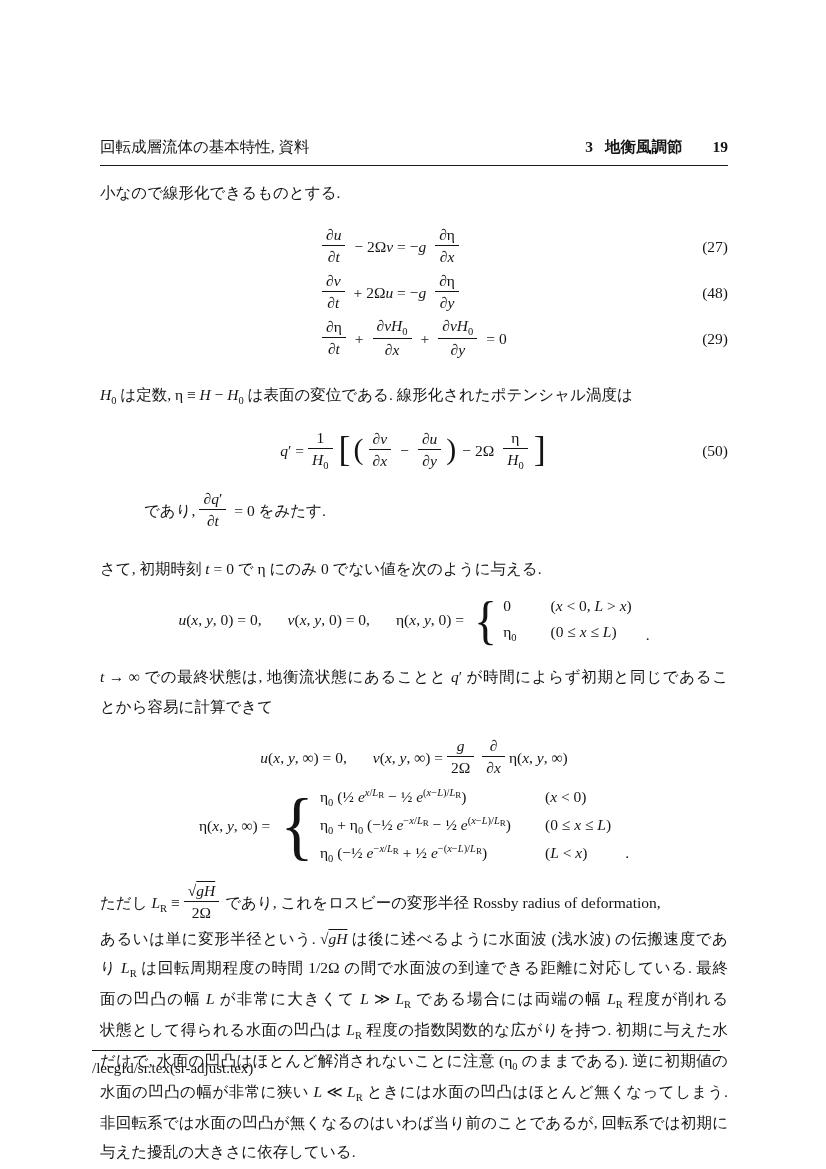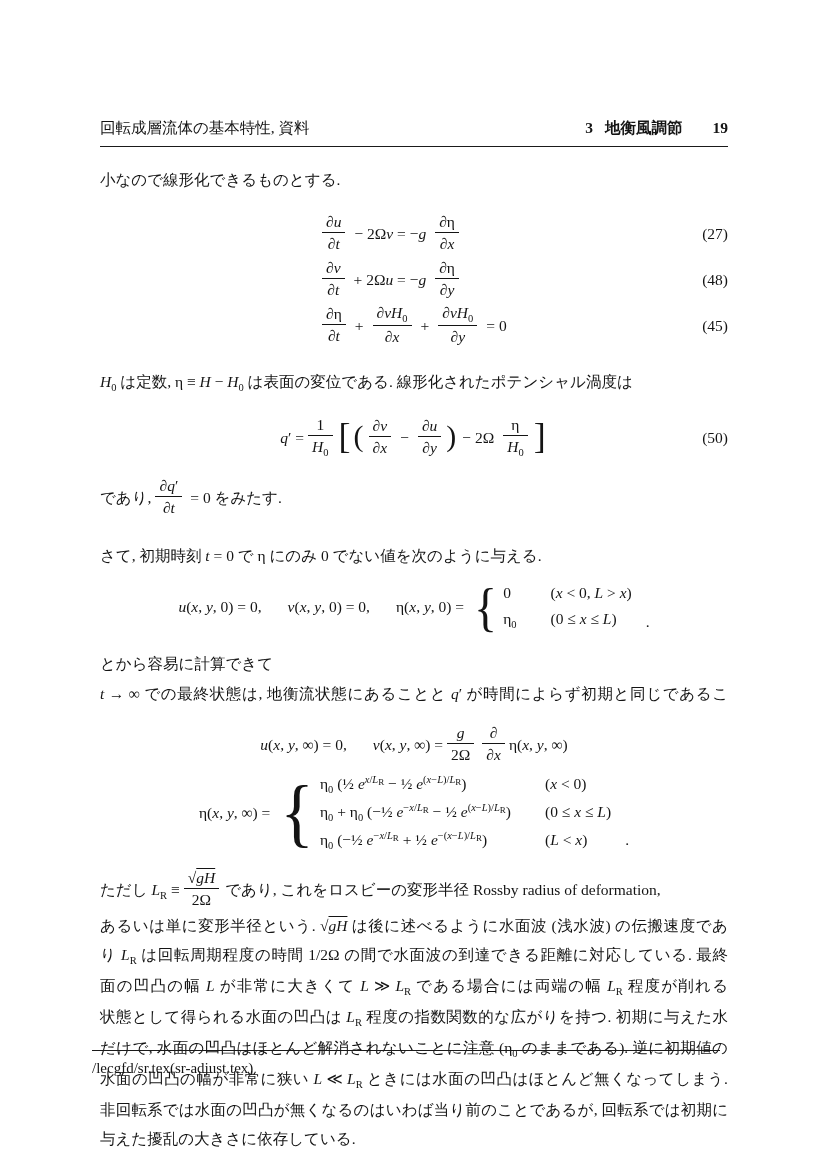--- a/index.html
+++ b/index.html
@@ -3,30 +3,30 @@
 <meta charset="utf-8">
 <style>
   html,body{margin:0;padding:0;background:#e8e8e8;}
   .page{
     width:826px;height:1169px;position:relative;background:#ffffff;
     color:#141414;font-family:"Liberation Serif","DejaVu Serif",serif;
     font-size:15.5px;overflow:hidden;
   }
   .content{position:absolute;left:100px;top:118px;width:628px;}
   
-  .hdr{display:flex;justify-content:space-between;align-items:baseline;}
+  .hdr{display:flex;justify-content:space-between;align-items:baseline;margin-top:19px;}
   .hdr-right{display:flex;align-items:baseline;}
   .hdr-bold{font-weight:bold;}
   .hdr-sec-no{margin-right:12px;}
   .hdr-page{margin-left:30px;}
   .rule{border-top:1.2px solid #1a1a1a;margin-top:7px;}
   
   .pline{line-height:30px;}
   .just{text-align:justify;text-align-last:justify;}
-  .mt-intro{margin-top:18px;}
+  .mt-intro{margin-top:12px;}
   
   .frac{display:inline-block;vertical-align:middle;text-align:center;margin:0 4px;position:relative;top:-2px;}
   .frac .fn{display:block;padding:0 4px 1px;border-bottom:1px solid #141414;line-height:19px;}
   .frac .fd{display:block;padding:1px 4px 0;line-height:19px;}
   sub{font-size:10.5px;vertical-align:baseline;position:relative;top:4px;}
   sup{font-size:10.5px;vertical-align:baseline;position:relative;top:-6px;}
   sup sub{font-size:9px;top:2px;}
   .ovl{text-decoration:overline;}
   
   .eqnarray{margin-top:16px;padding-left:218px;}
@@ -41,21 +41,21 @@
   .brace.b3{font-size:70px;}
   .cases{display:inline-table;vertical-align:middle;border-collapse:collapse;}
   .crow{display:table-row;}
   .cexpr,.ccond{display:table-cell;text-align:left;padding:2px 0;line-height:22px;white-space:nowrap;}
   .ccond{padding-left:34px;}
   .enddot{margin-left:14px;align-self:flex-end;padding-bottom:6px;}
   .gap{display:inline-block;width:26px;}
   
   .m-h0{margin-top:18px;}
   .m-eq30{margin-top:10px;height:58px;}
-  .m-qp{margin-top:8px;height:46px;display:flex;align-items:center;}
+  .m-qp{margin-top:8px;height:46px;display:flex;align-items:center;margin-left:44px;}
   .m-qp .post{margin-left:4px;}
   .m-sate{margin-top:20px;}
   .m-init{margin-top:6px;min-height:60px;}
   .m-tinf{margin-top:12px;}
   .m-uvinf{margin-top:12px;height:48px;}
   .m-etainf{margin-top:2px;min-height:82px;}
   .m-ross{margin-top:14px;}
   .ross-l1{display:flex;align-items:center;height:42px;}
   .ross-l1 .seg{white-space:nowrap;}
   .ross-l1 .seg2{margin-left:2px;}
@@ -116,21 +116,21 @@
         <span class="frac">
             <span class="fn">∂<i>vH</i><sub>0</sub></span>
             <span class="fd">∂<i>x</i></span>
           </span>
         <span class="op">+</span>
         <span class="frac">
             <span class="fn">∂<i>vH</i><sub>0</sub></span>
             <span class="fd">∂<i>y</i></span>
           </span>
         <span class="op">= 0</span>
-        <span class="eqtag">(45)</span>
+        <span class="eqtag">(29)</span>
       </div>
     </div>
 
     <div class="pline m-h0"><i>H</i><sub>0</sub> は定数, η ≡ <i>H</i> − <i>H</i><sub>0</sub> は表面の変位である. 線形化されたポテンシャル渦度は</div>
 
     <div class="eqcenter m-eq30">
       <span><i>q</i>′ =</span>
       <span class="frac">
           <span class="fn">1</span>
           <span class="fd"><i>H</i><sub>0</sub></span>
@@ -181,22 +181,22 @@
         </span>
         <span class="crow">
           <span class="cexpr">η<sub>0</sub></span>
           <span class="ccond">(0 ≤ <i>x</i> ≤ <i>L</i>)</span>
         </span>
       </span>
       <span class="enddot">.</span>
     </div>
 
     <div class="m-tinf">
+      <div class="pline just"><i>t</i> → ∞ での最終状態は, 地衡流状態にあることと <i>q</i>′ が時間によらず初期と同じであるこ</div>
       <div class="pline">とから容易に計算できて</div>
-      <div class="pline just"><i>t</i> → ∞ での最終状態は, 地衡流状態にあることと <i>q</i>′ が時間によらず初期と同じであるこ</div>
     </div>
 
     <div class="eqcenter m-uvinf">
       <span><i>u</i>(<i>x</i>, <i>y</i>, ∞) = 0,</span>
       <span class="gap"></span>
       <span><i>v</i>(<i>x</i>, <i>y</i>, ∞) =</span>
       <span class="frac">
           <span class="fn"><i>g</i></span>
           <span class="fd">2Ω</span>
         </span>

